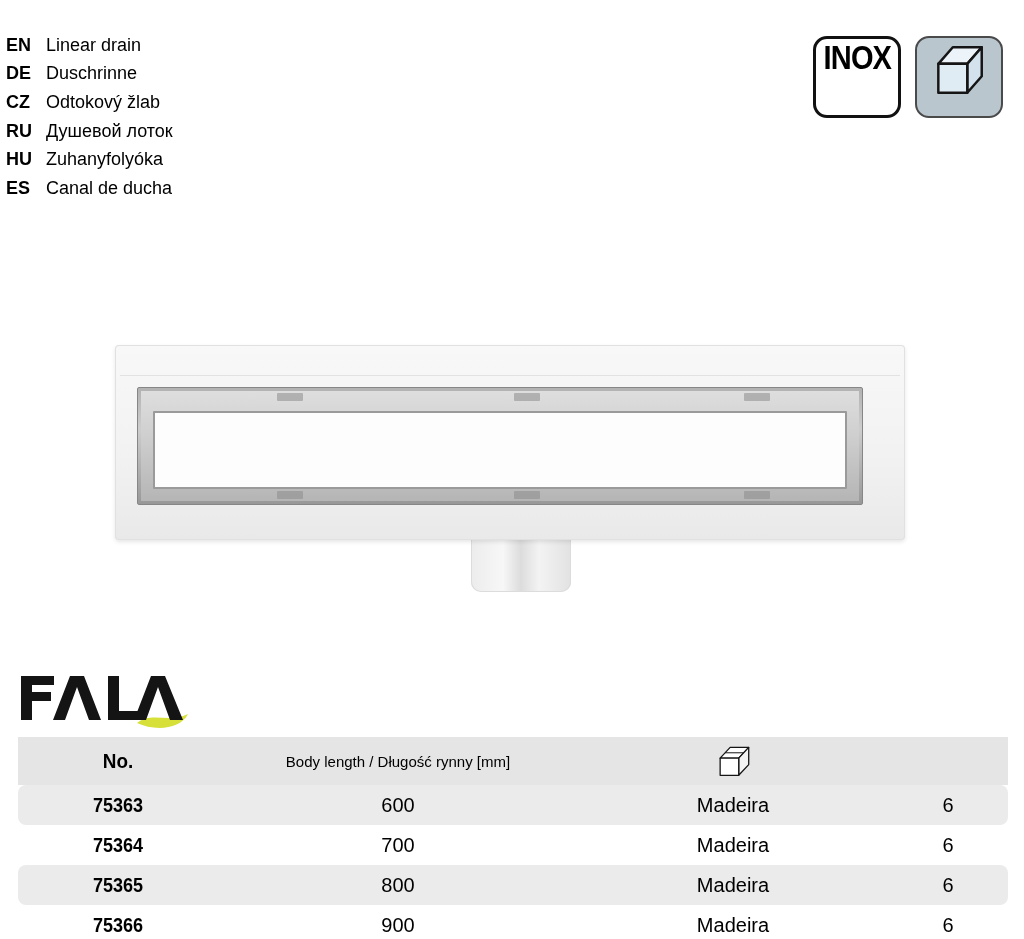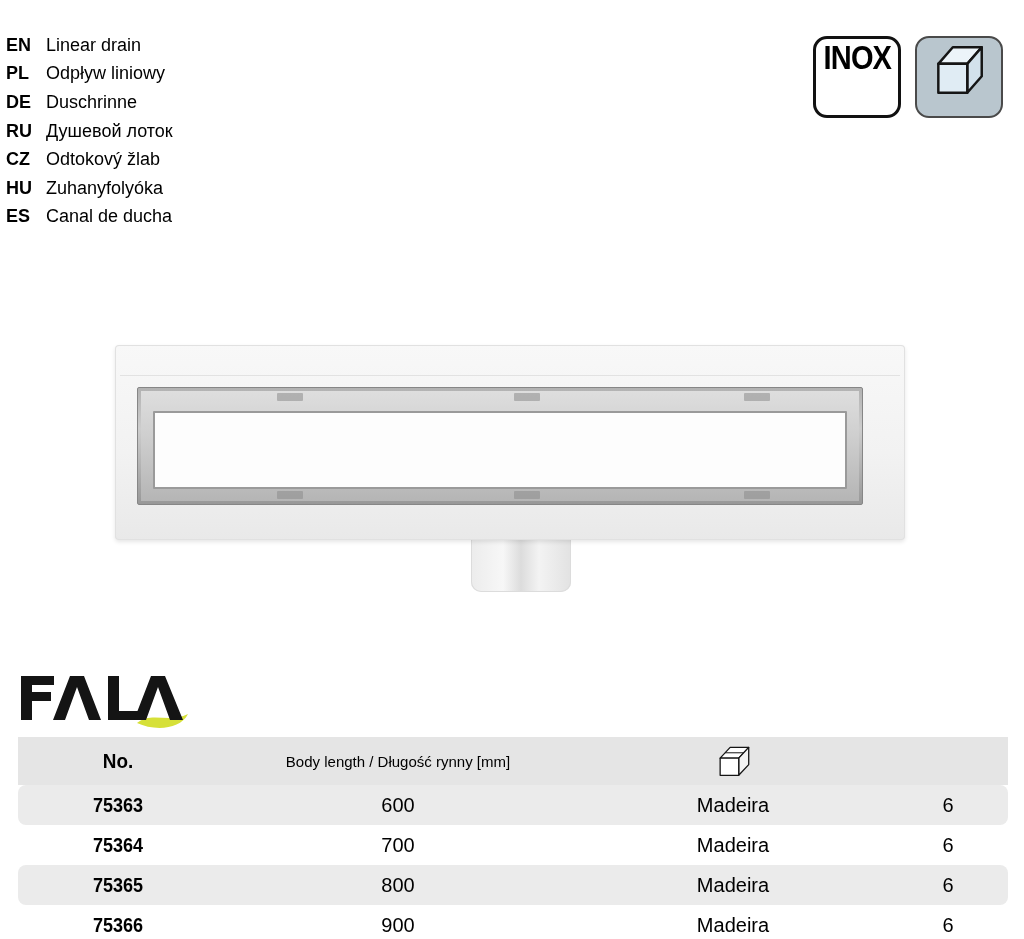--- a/index.html
+++ b/index.html
@@ -62,34 +62,30 @@
 <body>
 
 <div class="page">
 
   <ul class="langs">
     <li>
         <span class="code">EN</span>
         <span class="label">Linear drain</span>
       </li>
     <li>
-        <span class="code">PL</span>
-        <span class="label">Odpływ liniowy</span>
-      </li>
-    <li>
         <span class="code">DE</span>
         <span class="label">Duschrinne</span>
       </li>
     <li>
+        <span class="code">CZ</span>
+        <span class="label">Odtokový žlab</span>
+      </li>
+    <li>
         <span class="code">RU</span>
         <span class="label">Душевой лоток</span>
-      </li>
-    <li>
-        <span class="code">CZ</span>
-        <span class="label">Odtokový žlab</span>
       </li>
     <li>
         <span class="code">HU</span>
         <span class="label">Zuhanyfolyóka</span>
       </li>
     <li>
         <span class="code">ES</span>
         <span class="label">Canal de ducha</span>
       </li>
   </ul>

